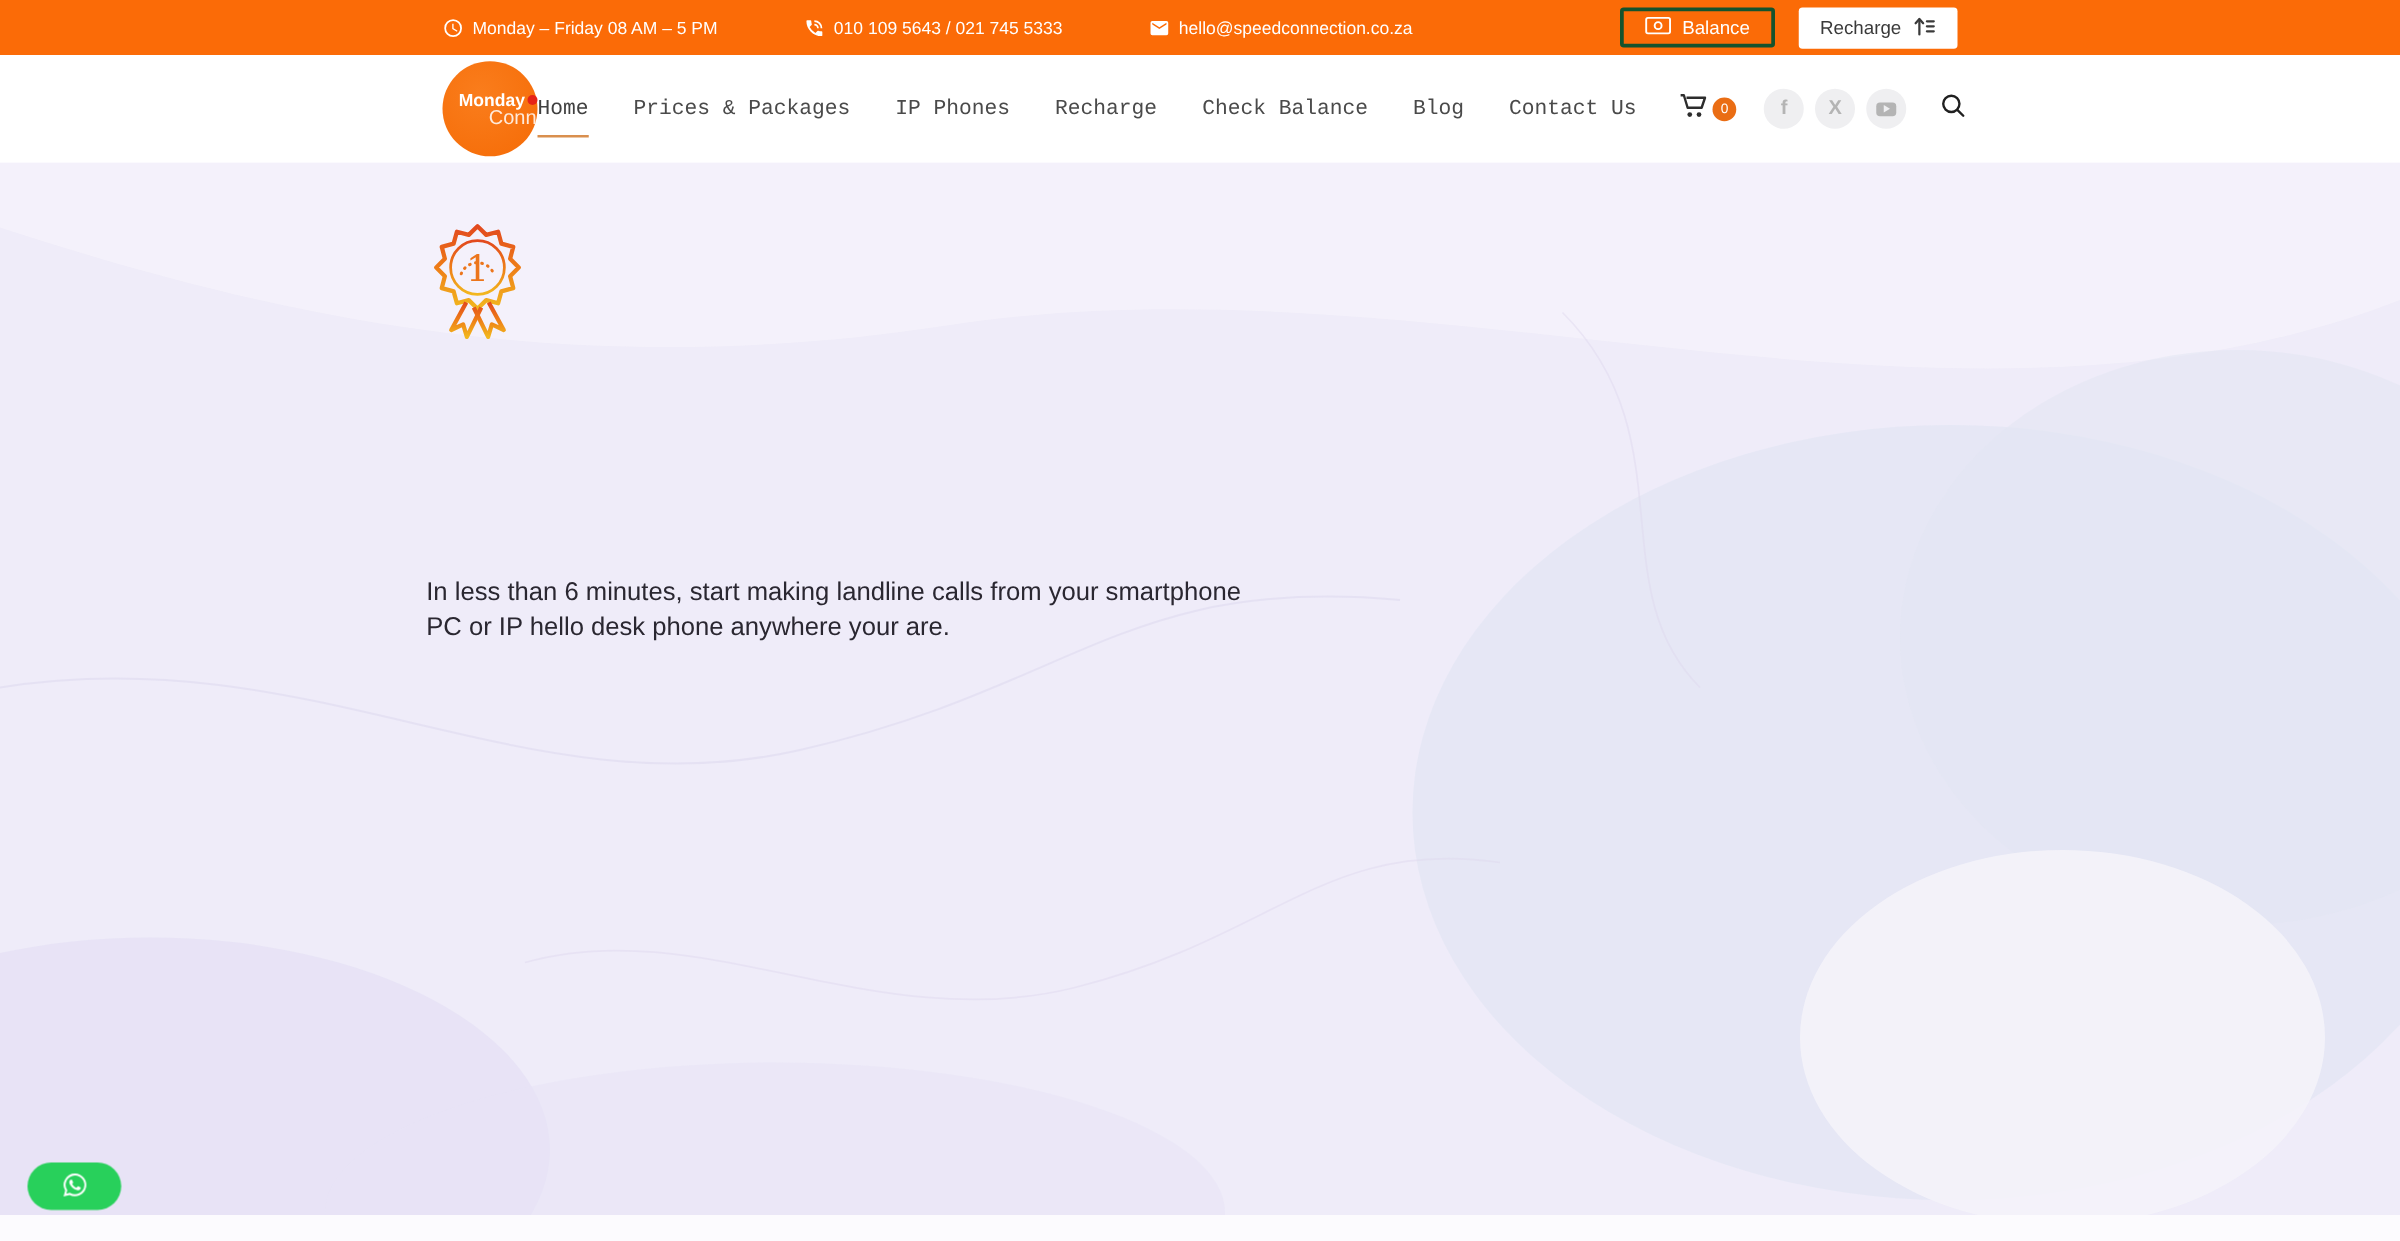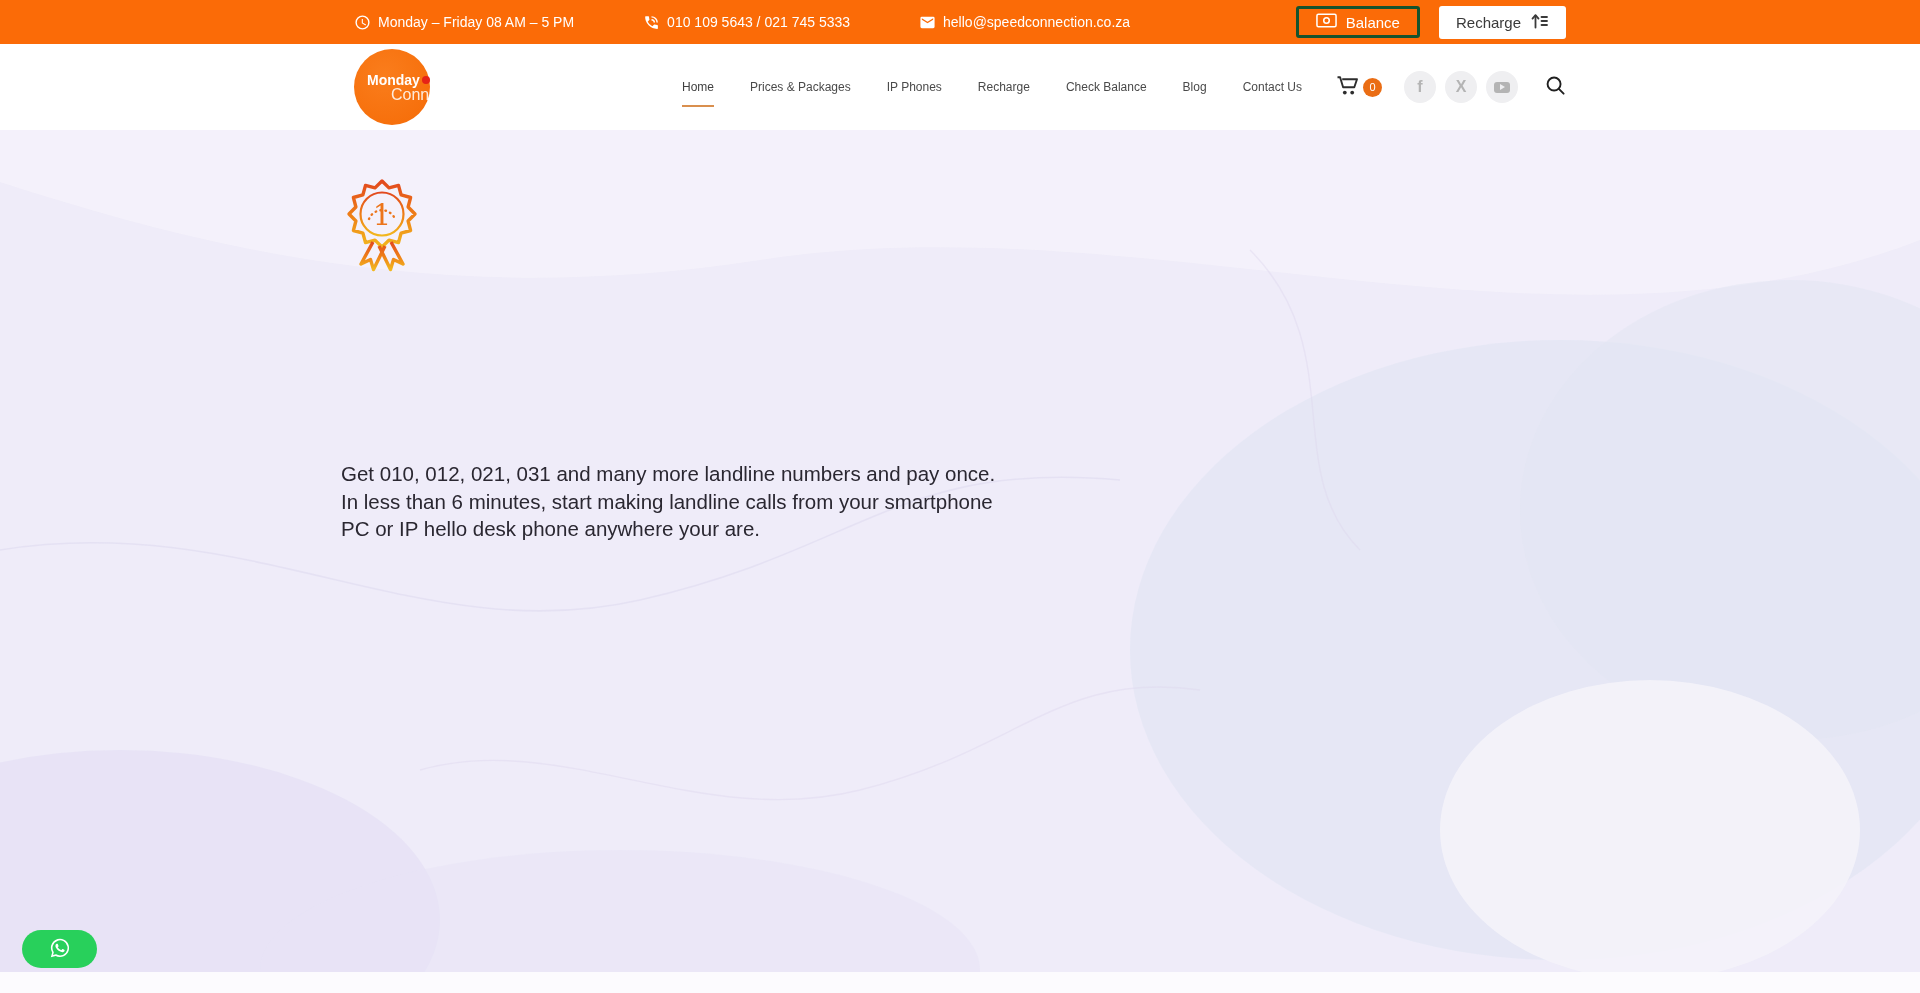--- a/index.html
+++ b/index.html
@@ -31,22 +31,22 @@
     background:radial-gradient(circle at 40% 35%, #fa7d1c, #f56b06);
     display:flex; flex-direction:column; justify-content:center;
     padding-left:13px; cursor:pointer; flex:0 0 auto; }
   .logo-line1 { display:flex; align-items:center; gap:2px;
     font-size:14px; font-weight:bold; color:#fff; line-height:15px; }
   .logo-dot { width:8px; height:8px; border-radius:50%; background:#e62317; }
   .logo-line2 { font-size:16px; color:rgba(255,255,255,.85);
     margin-left:24px; line-height:14px; }
 
   .nav { margin-left:auto; display:flex; align-items:center; gap:36px; }
-  .nav-item { position:relative; font-size:12px; color:#4a4a4a;
-    text-decoration:none; cursor:pointer; white-space:nowrap; }
+  .nav-item { position:relative; font-size:17px; color:#4a4a4a;
+    text-decoration:none; cursor:pointer; white-space:nowrap;font-family:Liberation Mono, monospace; }
   .nav-item.active { color:#404040; }
   .nav-underline { position:absolute; left:0; right:0; bottom:-13px;
     height:2px; background:#d98f4e; }
 
   .cart-wrap { margin-left:34px; display:flex; align-items:center;
     cursor:pointer; }
   .cart-badge { width:19px; height:19px; border-radius:50%; background:#ea6d14;
     color:#fff; font-size:11px; display:flex; align-items:center;
     justify-content:center; margin-left:4px; }
   .socials { margin-left:22px; display:flex; align-items:center; gap:9px; }
@@ -212,21 +212,20 @@
       <path d="M38,3 L45,9.9 L54.5,7.4 L57.1,16.9 L66.6,19.5 L64.1,29 L71,36 L64.1,43 L66.6,52.5 L57.1,55.1 L54.5,64.6 L45,62.1 L38,69 L31,62.1 L21.5,64.6 L18.9,55.1 L9.4,52.5 L11.9,43 L5,36 L11.9,29 L9.4,19.5 L18.9,16.9 L21.5,7.4 L31,9.9 Z" fill="none" stroke="url(#bg-grad)" stroke-width="3.4" stroke-linejoin="round"></path>
       <circle cx="38" cy="36" r="21.5" fill="none" stroke="url(#bg-grad)" stroke-width="2.2"></circle>
       <text x="38" y="46.5" text-anchor="middle" font-family="DejaVu Serif, serif" font-size="29" fill="#ec751b">1</text>
       <path d="M25 41 A14 14 0 0 1 51 41" fill="none" stroke="#ec751b" stroke-width="2.4" stroke-linecap="round" stroke-dasharray="0.6 4.4"></path>
       <path d="M29 64 L17 86 L26.5 81.5 L29.5 91.5 L41 68" fill="none" stroke="url(#bg-grad)" stroke-width="3.4" stroke-linejoin="round"></path>
       <path d="M47 64 L59 86 L49.5 81.5 L46.5 91.5 L35 68" fill="none" stroke="url(#bg-grad)" stroke-width="3.4" stroke-linejoin="round"></path>
     </svg>
   </div>
 
   <div class="hero-text">
-    <div>Get 010, 012, 021, 031 and many more landline numbers and pay once.</div>
     <div>In less than 6 minutes, start making landline calls from your smartphone</div>
     <div>PC or IP hello desk phone anywhere your are.</div>
   </div>
 </div>
 
 <div class="bottom-strip"></div>
 
 <button class="whatsapp-btn">
   <span>
     <svg width="22" height="22" viewBox="0 0 24 24" fill="#fff">

